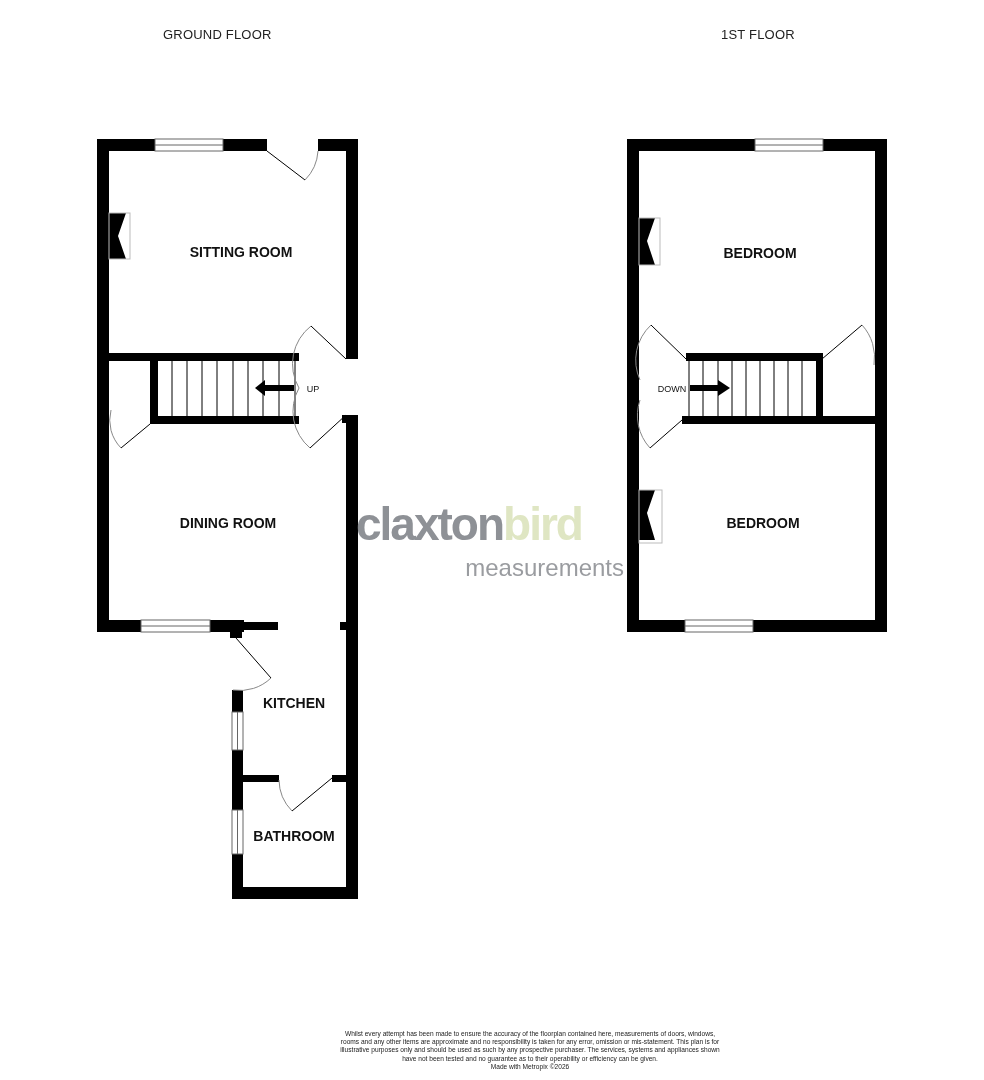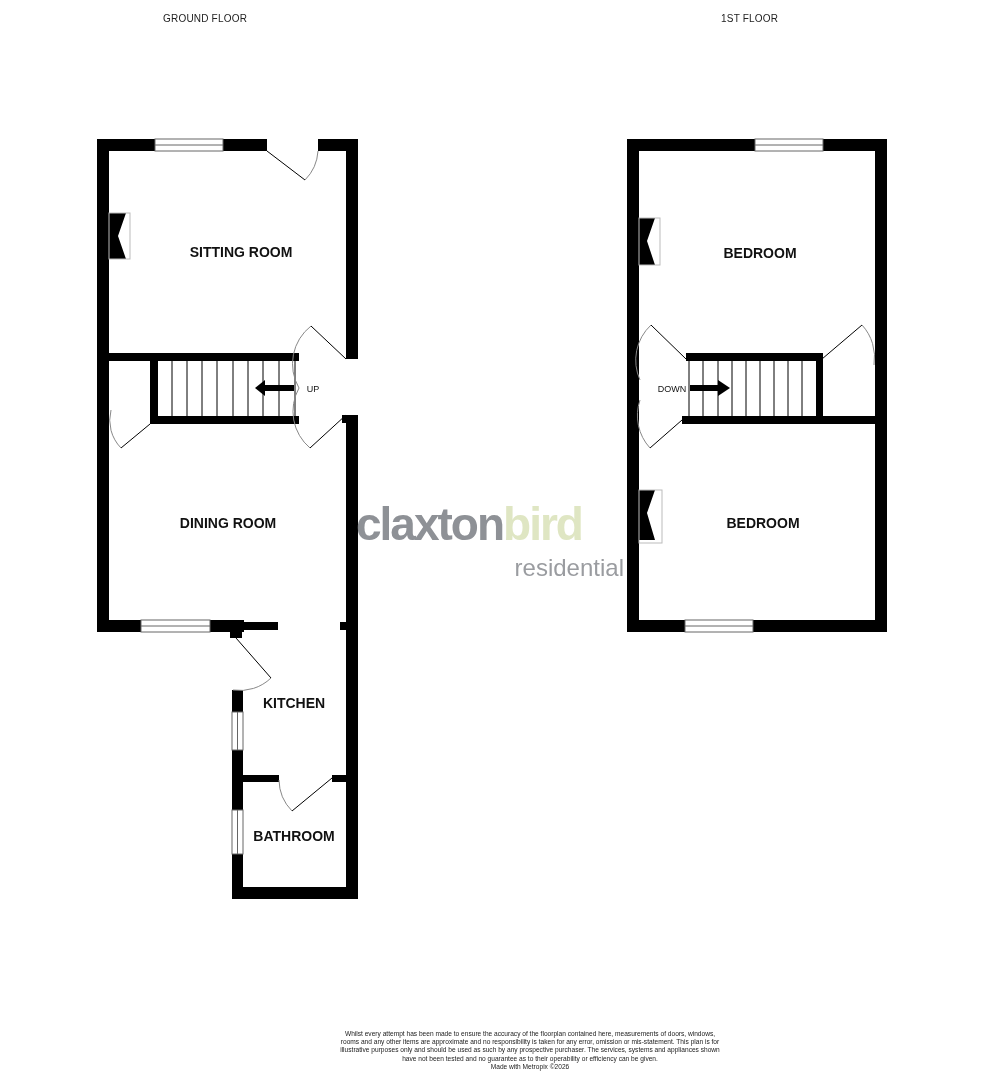--- a/index.html
+++ b/index.html
@@ -1,18 +1,18 @@
 <!DOCTYPE html>
 <html><head>
 <meta charset="utf-8">
 <style>
   html, body { margin:0; padding:0; background:#ffffff; }
   body { width:984px; height:1080px; position:relative; overflow:hidden; font-family:"Liberation Sans", sans-serif; }
   svg { position:absolute; left:0; top:0; }
-  .floor-title { position:absolute; top:13px; font-size:10px; color:#222; letter-spacing:0.2px; }
+  .floor-title { position:absolute; top:27px; font-size:13px; color:#222; letter-spacing:0.2px; }
   .room-label { font-family:"Liberation Sans", sans-serif; font-weight:bold; font-size:14px; fill:#111; }
   .small-label { font-family:"Liberation Sans", sans-serif; font-size:9px; fill:#111; }
   .logo { position:absolute; left:356px; top:498px; width:272px; height:90px; pointer-events:none; }
   .logo .main { position:absolute; left:0; top:-4px; font-size:46px; letter-spacing:-2px; line-height:60px; white-space:nowrap;font-weight:bold; }
   .logo .a { color:#8e9196; }
   .logo .b { color:#dfe6c3; }
   .logo .sub { position:absolute; right:4px; top:56px; font-size:24px; color:#9a9ca0; line-height:28px; }
   .disclaimer { position:absolute; left:340px; top:1030px; width:380px; text-align:center; font-size:6.6px; line-height:8.2px; color:#222; }
 </style>
 </head>
@@ -146,19 +146,19 @@
       <path d="M862,325 A48,48 0 0 1 874,365" stroke="#888"></path>
     </g>
     <text class="room-label" x="760" y="258" text-anchor="middle">BEDROOM</text>
     <text class="room-label" x="763" y="528" text-anchor="middle">BEDROOM</text>
     <text class="small-label" x="672" y="392" text-anchor="middle">DOWN</text>
   </g>
 </svg>
 
 <div class="logo">
   <div class="main"><span class="a">claxton</span><span class="b">bird</span></div>
-  <div class="sub">residential</div>
+  <div class="sub">measurements</div>
 </div>
 
 <div class="disclaimer">
   <div>Whilst every attempt has been made to ensure the accuracy of the floorplan contained here, measurements of doors, windows, rooms and any other items are approximate and no responsibility is taken for any error, omission or mis-statement. This plan is for illustrative purposes only and should be used as such by any prospective purchaser. The services, systems and appliances shown have not been tested and no guarantee as to their operability or efficiency can be given.</div>
   <div>Made with Metropix ©2026</div>
 </div>
 
 </body></html>

